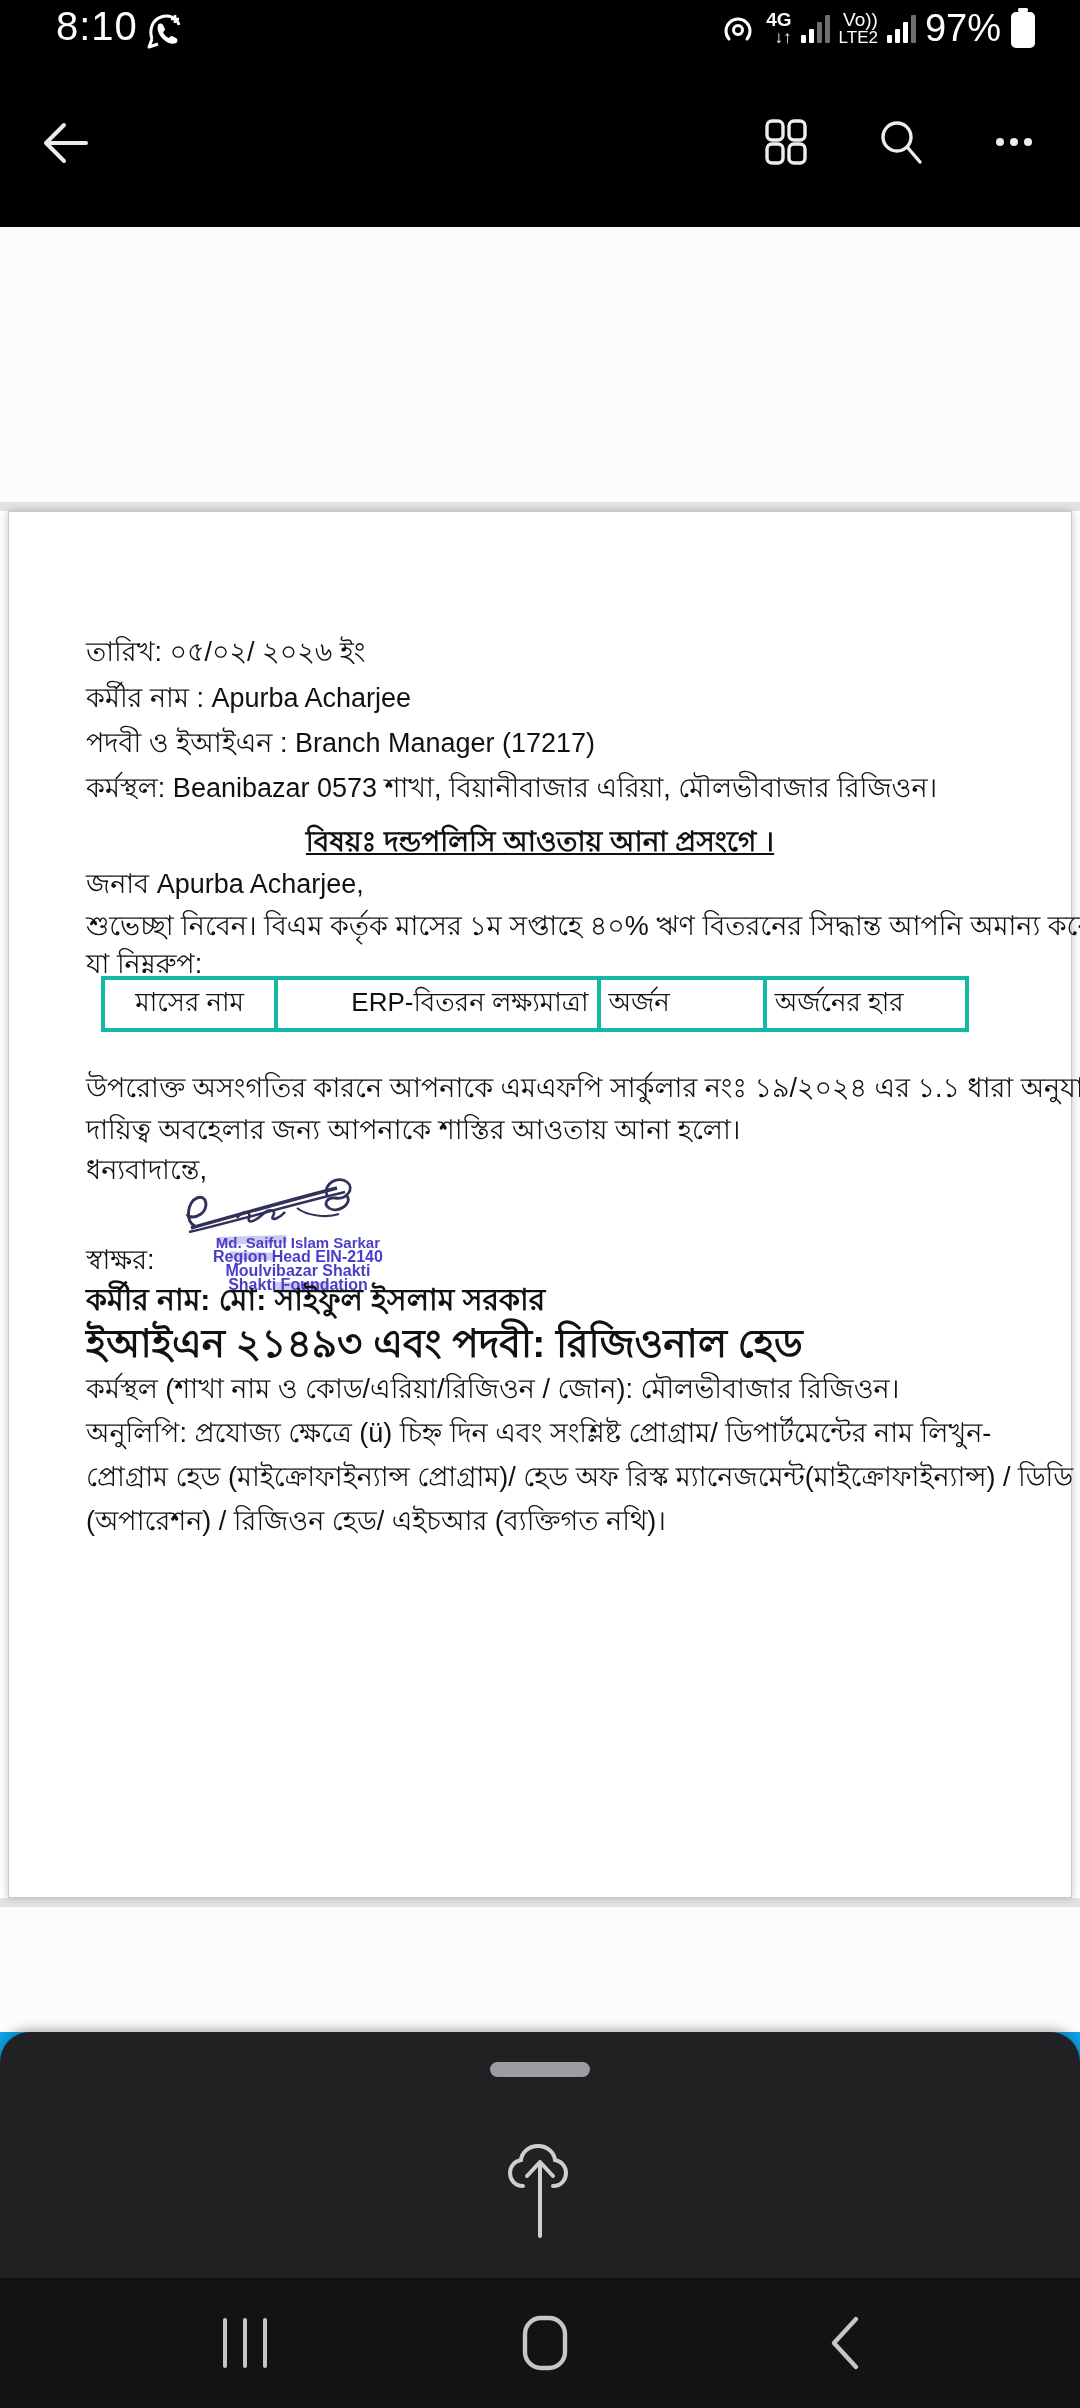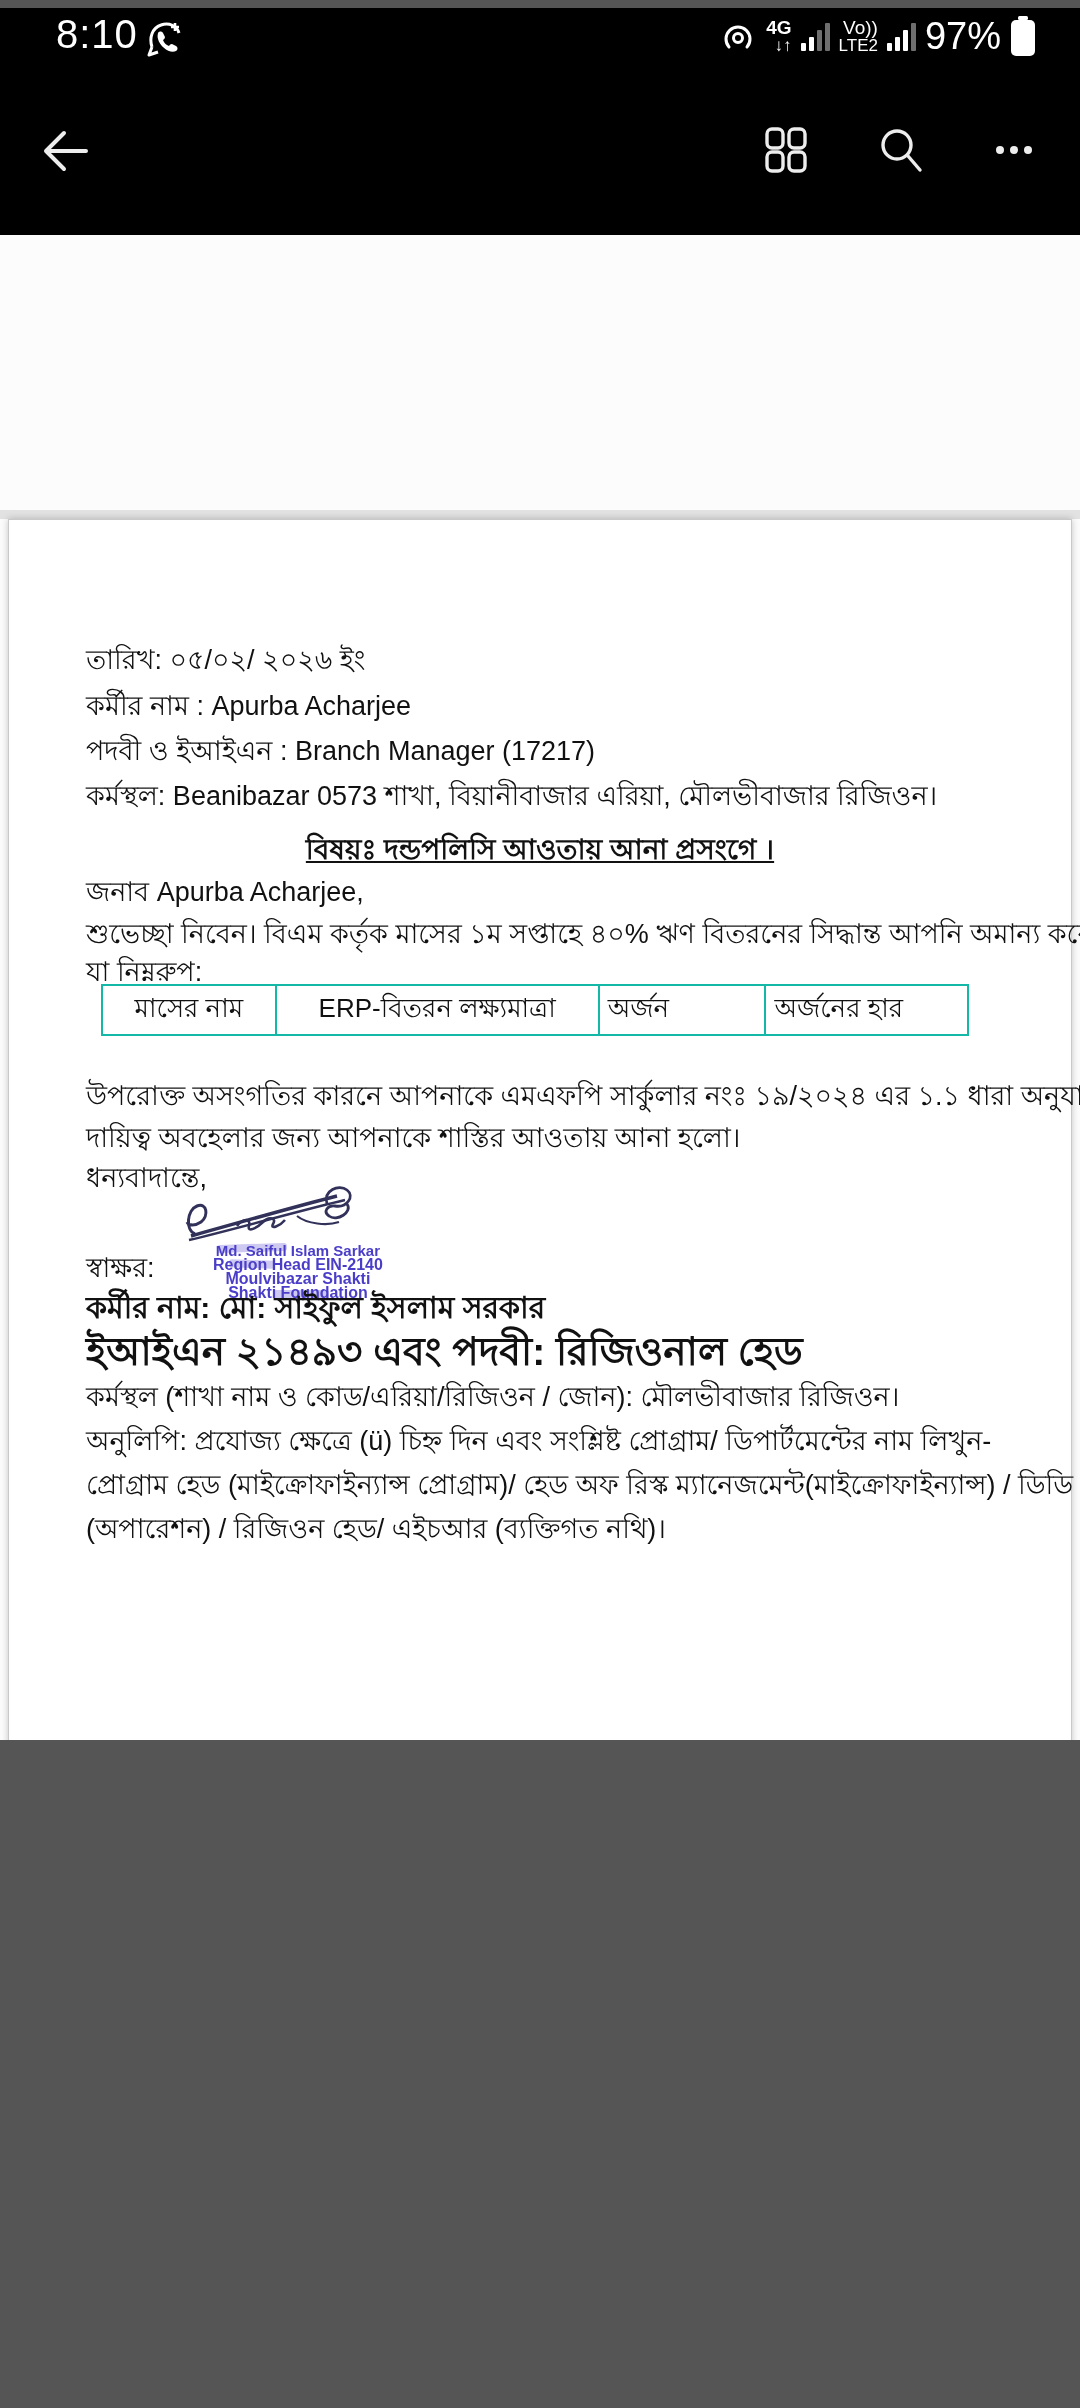--- a/index.html
+++ b/index.html
@@ -1,17 +1,17 @@
 <!DOCTYPE html>
 <html><head>
 <meta charset="utf-8">
 <style>
   html,body{margin:0;padding:0;background:#555;}
   *{box-sizing:border-box;font-family:"Liberation Sans","DejaVu Sans",sans-serif;}
-  .screen{position:relative;width:1080px;height:1732px;background:#0ea5e9;overflow:hidden;margin:8px auto;}
+  .screen{position:relative;width:1080px;height:2408px;background:#0ea5e9;overflow:hidden;margin:0 auto;}
   .abs{position:absolute;}
 
   
   .status-bar{left:0;top:0;width:1080px;height:56px;background:#000;color:#fff;}
   .sb-time{left:56px;top:4px;font-size:40px;font-weight:400;letter-spacing:1px;}
   .sb-right{right:44px;top:0;height:56px;display:flex;align-items:center;gap:9px;position:absolute;}
   .net-stack{display:flex;flex-direction:column;align-items:flex-end;line-height:1;color:#fff;}
   .net-top{font-size:19px;font-weight:700;}
   .net-bot{font-size:17px;font-weight:400;}
   .sb-pct{font-size:38px;font-weight:400;}
@@ -28,21 +28,21 @@
   .viewer-bg{left:0;top:227px;width:1080px;height:1805px;background:#fcfcfc;}
   .page-strip{left:0;width:1080px;height:9px;background:#e2e2e2;}
   .doc-page{left:8px;top:511px;width:1064px;height:1387px;background:#fff;border:1px solid #c9c9c9;box-shadow:0 0 7px rgba(0,0,0,.22);}
   .dline{position:absolute;left:77px;font-size:27px;color:#111;white-space:nowrap;line-height:32px;}
   .dline.center{left:0;right:0;text-align:center;}
   .dline.bold{font-weight:700;}
   .subject{font-weight:700;text-decoration:underline;font-size:28px;}
 
   
   .doc-table{position:absolute;left:92px;top:464px;width:868px;border-collapse:collapse;}
-  .doc-table th,.doc-table td{border:2px solid #14b8a6;font-size:26px;color:#111;padding:2px 8px;height:36px;font-weight:400;}
+  .doc-table th,.doc-table td{border:4px solid #14b8a6;font-size:26px;color:#111;padding:2px 8px;height:36px;font-weight:400;}
   .doc-table th{text-align:center;}
   .doc-table th.lft{text-align:left;}
   .doc-table td{text-align:center;}
 
   
   .sig-block{position:absolute;left:168px;top:662px;width:260px;height:130px;}
   .stamp-text{position:absolute;left:36px;top:62px;color:#4a3ec9;font-weight:700;text-align:center;line-height:14px;white-space:nowrap;}
   .stamp-text .s1{font-size:15px;}
   .stamp-text .s2{font-size:16px;}
   .smudge{position:absolute;background:#4a3ec9;opacity:.28;border-radius:3px;}
@@ -137,21 +137,21 @@
     <div class="dline center subject" style="top:314px;">বিষয়ঃ দন্ডপলিসি আওতায় আনা প্রসংগে ।</div>
 
     <div class="dline" style="top:356px;">জনাব Apurba Acharjee,</div>
     <div class="dline" style="top:398px;">শুভেচ্ছা নিবেন। বিএম কর্তৃক মাসের ১ম সপ্তাহে ৪০% ঋণ বিতরনের সিদ্ধান্ত আপনি অমান্য করেছেন</div>
     <div class="dline" style="top:436px;">যা নিম্নরুপ:</div>
 
     <table class="doc-table">
       <tbody>
           <tr>
         <th style="width:174px;">মাসের নাম</th>
-        <th style="width:324px;">ERP-বিতরন লক্ষ্যমাত্রা</th>
+        <th style="width:324px;text-align:right;">ERP-বিতরন লক্ষ্যমাত্রা</th>
         <th class="lft" style="width:167px;">অর্জন</th>
         <th class="lft" style="width:203px;">অর্জনের হার</th>
       </tr>
     </tbody>
       </table>
 
     <div class="dline" style="top:560px;">উপরোক্ত অসংগতির কারনে আপনাকে এমএফপি সার্কুলার নংঃ ১৯/২০২৪ এর ১.১ ধারা অনুযায়ী</div>
     <div class="dline" style="top:602px;">দায়িত্ব অবহেলার জন্য আপনাকে শাস্তির আওতায় আনা হলো।</div>
     <div class="dline" style="top:642px;">ধন্যবাদান্তে,</div>
 

